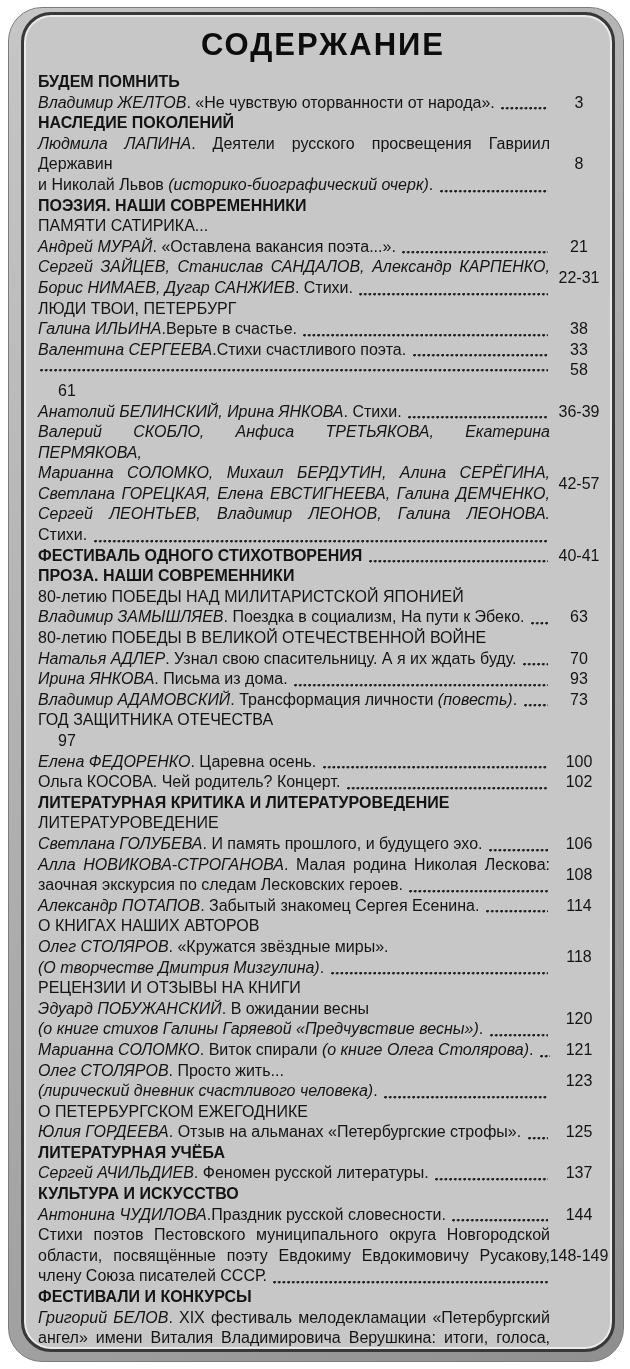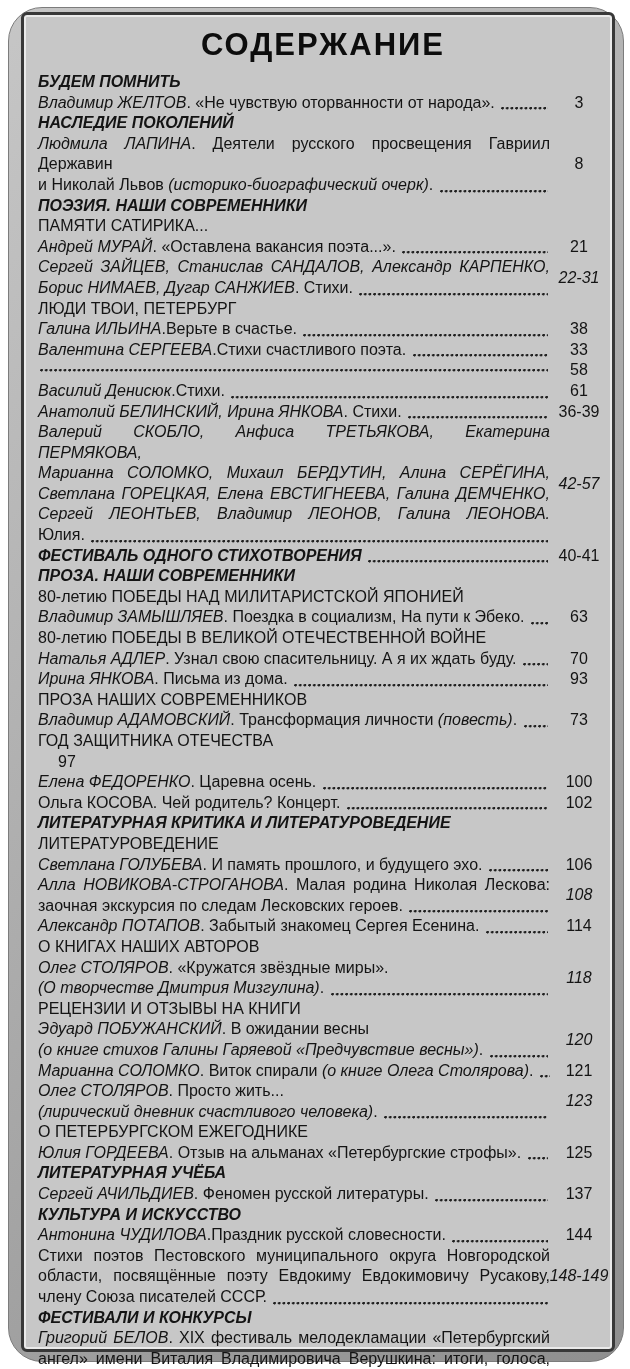--- a/index.html
+++ b/index.html
@@ -8,45 +8,45 @@
     font-family:"Liberation Sans","DejaVu Sans",sans-serif;color:#141414;
     overflow:hidden;
   }
   .frame{
     position:absolute;left:8px;top:7px;right:6px;bottom:7px;
     border-radius:34px;border:1px solid #7c7c7c;
     background:linear-gradient(135deg,#c6c6c6 0%,#a8a8a8 55%,#8f8f8f 100%);
   }
   .panel{
     position:absolute;left:12px;top:4px;right:8px;bottom:9px;
-    border-radius:6px;background:#c7c7c7;
+    border-radius:30px;background:#c7c7c7;
     border:3px solid #383838;
     box-shadow:inset 0 0 0 2px #eaeaea;
   }
   .content{position:absolute;left:0;top:0;right:0;bottom:0;padding:8px 4px 6px 14px;}
   .title{
     text-align:center;font-weight:bold;font-size:31px;line-height:36px;
     letter-spacing:2px;margin:4px 0 9px 0;color:#0d0d0d;
   }
   .heading{font-size:16px;line-height:20.6px;white-space:nowrap;}
   .heading.b{font-weight:bold;}
   .entry{display:flex;align-items:center;}
   .text-col{flex:1 1 auto;min-width:0;}
   .page-col{
     flex:0 0 58px;width:58px;display:flex;flex-direction:column;
     align-items:center;justify-content:flex-start;
   }
-  .page-col.bottom{justify-content:flex-end;font-style:italic;}
+  .page-col.bottom{justify-content:flex-end;}
   .page{font-size:16px;line-height:20.6px;white-space:nowrap;}
   .line{display:flex;font-size:16px;line-height:20.6px;min-width:0;}
   .line .txt{white-space:pre;}
   .line.just{display:block;text-align:justify;text-align-last:justify;}
   .line.just .txt{white-space:normal;}
   .i{font-style:italic;}
-  .b{font-weight:bold;font-style:italic;}
+  .b{font-weight:bold;}
   .leader{
     flex:1 1 10px;min-width:10px;align-self:flex-end;height:5px;
     margin:0 2px 3px 2px;
     background-image:radial-gradient(circle at 1.6px 3.2px,#1f1f1f 1.15px,rgba(0,0,0,0) 1.55px);
     background-size:4.7px 5px;background-repeat:repeat-x;
   }
 </style>
 </head>
 <body>
 
@@ -139,27 +139,20 @@
             <div class="text-col">
               <div class="line">
                 <span class="leader"></span>
               </div>
             </div>
             <div class="page-col">
               <span class="page">58</span>
             </div>
           </div>
           <div class="entry">
-            <div class="text-col">
-              <div class="line">
-                <span class="txt i">Василий Денисюк</span>
-                <span class="txt">.Стихи. </span>
-                <span class="leader"></span>
-              </div>
-            </div>
             <div class="page-col">
               <span class="page">61</span>
             </div>
           </div>
           <div class="entry">
             <div class="text-col">
               <div class="line">
                 <span class="txt i">Анатолий БЕЛИНСКИЙ, Ирина ЯНКОВА</span>
                 <span class="txt">. Стихи. </span>
                 <span class="leader"></span>
@@ -169,21 +162,21 @@
               <span class="page">36-39</span>
             </div>
           </div>
           <div class="entry">
             <div class="text-col">
               <div class="line just"><span class="txt i">Валерий СКОБЛО, Анфиса ТРЕТЬЯКОВА, Екатерина ПЕРМЯКОВА,</span></div>
               <div class="line just"><span class="txt i">Марианна СОЛОМКО, Михаил БЕРДУТИН, Алина СЕРЁГИНА,</span></div>
               <div class="line just"><span class="txt i">Светлана ГОРЕЦКАЯ, Елена ЕВСТИГНЕЕВА, Галина ДЕМЧЕНКО,</span></div>
               <div class="line just"><span class="txt i">Сергей ЛЕОНТЬЕВ, Владимир ЛЕОНОВ, Галина ЛЕОНОВА.</span></div>
               <div class="line">
-                <span class="txt">Юлия. </span>
+                <span class="txt">Стихи. </span>
                 <span class="leader"></span>
               </div>
             </div>
             <div class="page-col bottom">
               <span class="page">42-57</span>
             </div>
           </div>
           <div class="entry">
             <div class="text-col">
               <div class="line">
@@ -228,21 +221,20 @@
               <div class="line">
                 <span class="txt i">Ирина ЯНКОВА</span>
                 <span class="txt">. Письма из дома. </span>
                 <span class="leader"></span>
               </div>
             </div>
             <div class="page-col">
               <span class="page">93</span>
             </div>
           </div>
-          <div class="heading">ПРОЗА НАШИХ СОВРЕМЕННИКОВ</div>
           <div class="entry">
             <div class="text-col">
               <div class="line">
                 <span class="txt i">Владимир АДАМОВСКИЙ</span>
                 <span class="txt">. Трансформация личности </span>
                 <span class="txt i">(повесть)</span>
                 <span class="txt">. </span>
                 <span class="leader"></span>
               </div>
             </div>

